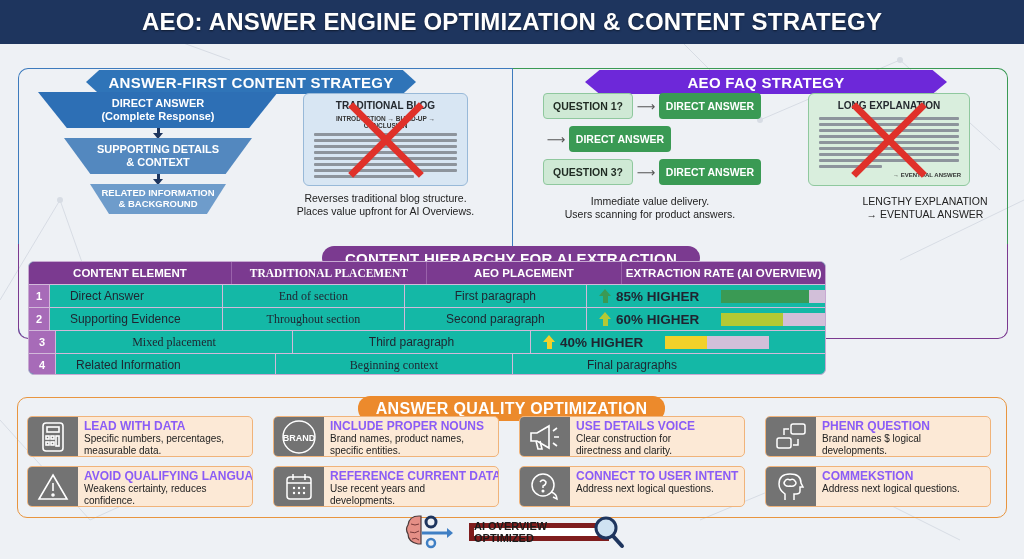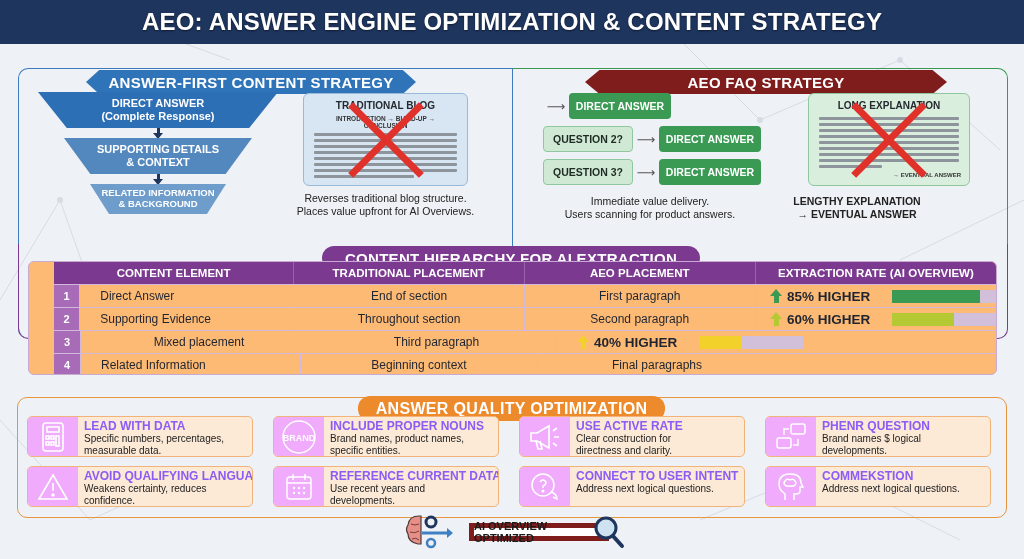--- a/index.html
+++ b/index.html
@@ -35,21 +35,21 @@
     letter-spacing: 0.3px;
     margin-top: 12px;
   }
   .banner-blue {
     left: 86px; top: 58px; width: 330px; height: 24px;
     background: #2f74b8; font-size: 15px;
     clip-path: polygon(4% 0, 96% 0, 100% 50%, 96% 100%, 4% 100%, 0 50%);
   }
   .banner-green {
     left: 585px; top: 58px; width: 362px; height: 24px;
-    background: #7f1d1d; font-size: 15px;
+    background: #6d28d9; font-size: 15px;
     clip-path: polygon(4% 0, 96% 0, 100% 50%, 96% 100%, 4% 100%, 0 50%);
   }
   .banner-purple {
     left: 322px; top: 234px; width: 378px; height: 24px;
     background: #7b3a90; font-size: 15px; border-radius: 12px;
   }
   .banner-orange {
     left: 358px; top: 384px; width: 307px; height: 25px;
     background: #ec8a2c; font-size: 16px; border-radius: 12px;
   }
@@ -85,66 +85,65 @@
   .x-mark::before, .x-mark::after {
     content: ""; position: absolute; left: 50%; top: 50%; width: 100px; height: 7px;
     background: #e0312a; transform-origin: center;
   }
   .x-mark::before { transform: translate(-50%, -50%) rotate(45deg); }
   .x-mark::after { transform: translate(-50%, -50%) rotate(-45deg); }
 
   .caption { position: absolute; font-size: 10.5px; text-align: center; color: #222; line-height: 1.2; }
   .cap-blog { left: 283px; top: 192px; width: 205px; }
   .cap-faq { left: 540px; top: 195px; width: 220px; }
-  .cap-long { left: 768px; top: 195px; width: 178px; font-weight: 700; }
+  .cap-long { left: 836px; top: 195px; width: 178px; font-weight: 400; }
 
   
   .faq-row { position: absolute; left: 543px; height: 26px; display: flex; align-items: center; }
   .faq-q {
     width: 90px; height: 26px; background: #cfe9d5; border: 1.5px solid #8fc89e; border-radius: 4px;
     font-size: 10.5px; font-weight: 700; display: flex; align-items: center; justify-content: center; color: #1f2a22;
   }
   .faq-arrow { width: 26px; display: flex; align-items: center; justify-content: center; color: #555; font-size: 13px; }
   .faq-a {
     width: 102px; height: 26px; background: #3a9a54; border-radius: 4px; color: #fff;
     font-size: 10.5px; font-weight: 700; display: flex; align-items: center; justify-content: center;
   }
 
   
   .table {
-    position: absolute; left: 28px; top: 261px; width: 969px; height: 114px;
-    border-radius: 6px; overflow: hidden; background: #fdba74;
+    position: absolute; left: 28px; top: 261px; width: 798px; height: 114px;
+    border-radius: 6px; overflow: hidden; background: #14b8a6;
     border: 1px solid #c7a9d2;
-    padding-left: 25px;
   }
   .t-head { display: flex; height: 22px; background: #7b3a90; color: #fff; font-size: 11.5px; font-weight: 700; }
   .t-head div { display: flex; align-items: center; justify-content: center; border-right: 1px solid #9a62ab; }
   .t-head div:last-child { border-right: none; }
-  .c1 { width: 247px; } .c2 { width: 237px; } .c3 { width: 238px; } .c4 { width: 247px; }
+  .c1 { width: 247px; } .c2 { width: 237px; font-family: Liberation Serif, serif; } .c3 { width: 238px; } .c4 { width: 247px; }
   .t-row { display: flex; height: 23px; border-top: 1px solid #d2b9da; font-size: 12px; }
   .t-row > div { display: flex; align-items: center; border-right: 1px solid #d2b9da; }
   .t-row > div:last-child { border-right: none; }
   .t-num { width: 27px; background: #a76bb8; color: #fff; font-weight: 700; justify-content: center; font-size: 11px; }
   .t-el { width: 220px; padding-left: 20px; }
   .t-center { justify-content: center; }
-  .rate { width: 247px; padding-left: 12px; gap: 5px; justify-content: flex-end; }
+  .rate { width: 247px; padding-left: 12px; gap: 5px; }
   .rate-arrow { width: 12px; height: 14px; position: relative; }
   .rate-arrow::before { content: ""; position: absolute; left: 0; top: 0; border-left: 6px solid transparent; border-right: 6px solid transparent; border-bottom: 7px solid var(--c); }
   .rate-arrow::after { content: ""; position: absolute; left: 3.5px; top: 6px; width: 5px; height: 8px; background: var(--c); }
   .rate-text { font-weight: 700; font-size: 13.5px; width: 100px; }
   .rate-bar { width: 104px; height: 13px; background: #d2bfd9; position: relative; }
   .rate-fill { position: absolute; left: 0; top: 0; height: 100%; }
 
   
   .frame-orange { left: 17px; top: 397px; width: 990px; height: 121px; border-color: #e8953f; border-radius: 10px; }
   .q-card {
     position: absolute; width: 226px; height: 41px; background: #fce9d6; border: 1px solid #f0b37a; border-radius: 5px;
     display: flex; overflow: hidden;
   }
-  .q-icon { width: 50px; background: #f0abfc; display: flex; align-items: center; justify-content: center; flex-shrink: 0; }
+  .q-icon { width: 50px; background: #737373; display: flex; align-items: center; justify-content: center; flex-shrink: 0; }
   .q-body { padding: 3px 6px; line-height: 1.12; }
   .q-title { font-weight: 700; font-size: 12px; color: #8b5cf6; white-space: nowrap; }
   .q-desc { font-size: 10px; color: #222; }
 
   
   .badge {
     position: absolute; left: 405px; top: 510px; width: 220px; height: 40px; display: flex; align-items: center;
   }
   .badge-label {
     position: absolute; left: 64px; top: 13px; width: 140px; height: 18px; background: #fff; border: 5px solid #7f1d1d;
@@ -215,25 +214,25 @@
   <div class="x-mark"></div>
 </div>
 <div class="caption cap-blog">
   <div>Reverses traditional blog structure.</div>
   <div>Places value upfront for AI Overviews.</div>
 </div>
 
 <div class="banner banner-green">AEO FAQ STRATEGY</div>
 
 <div class="faq-row" style="top:93px">
+  <div class="faq-q">QUESTION 1?</div>
   <div class="faq-arrow">⟶</div>
   <div class="faq-a">DIRECT ANSWER</div>
 </div>
 <div class="faq-row" style="top:126px">
-  <div class="faq-q">QUESTION 2?</div>
   <div class="faq-arrow">⟶</div>
   <div class="faq-a">DIRECT ANSWER</div>
 </div>
 <div class="faq-row" style="top:159px">
   <div class="faq-q">QUESTION 3?</div>
   <div class="faq-arrow">⟶</div>
   <div class="faq-a">DIRECT ANSWER</div>
 </div>
 <div class="caption cap-faq">
   <div>Immediate value delivery.</div>
@@ -352,21 +351,21 @@
 </div>
 <div class="q-card" style="left:519px;top:416px">
   <div class="q-icon">
     <svg width="34" height="28" viewBox="0 0 34 28" fill="none" stroke="#fff" stroke-width="1.6">
         <path d="M3 10 h6 l12 -7 v22 l-12 -7 h-6 z"></path>
         <path d="M8 18 l2 8 h4 l-2 -8"></path>
         <path d="M25 8 l4 -3 M26 14 h5 M25 20 l4 3"></path>
       </svg>
   </div>
   <div class="q-body">
-    <div class="q-title">USE ACTIVE RATE</div>
+    <div class="q-title">USE DETAILS VOICE</div>
     <div class="q-desc">Clear construction for</div>
     <div class="q-desc">directness and clarity.</div>
   </div>
 </div>
 <div class="q-card" style="left:765px;top:416px">
   <div class="q-icon">
     <svg width="34" height="30" viewBox="0 0 34 30" fill="none" stroke="#fff" stroke-width="1.5">
         <rect x="17" y="2" width="14" height="10" rx="2"></rect>
         <rect x="3" y="16" width="14" height="10" rx="2"></rect>
         <path d="M10 13 v-6 h5 M24 17 v6 h-5"></path>

